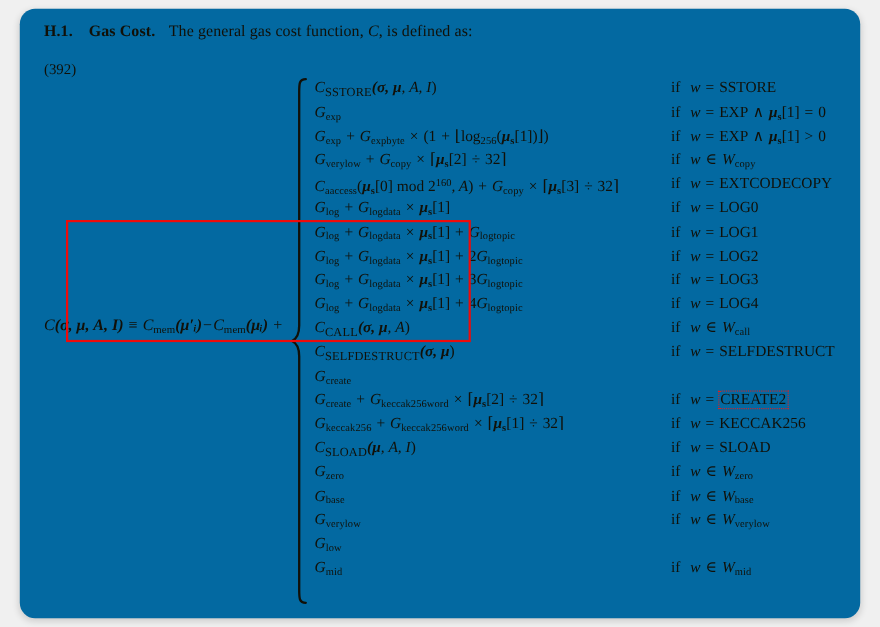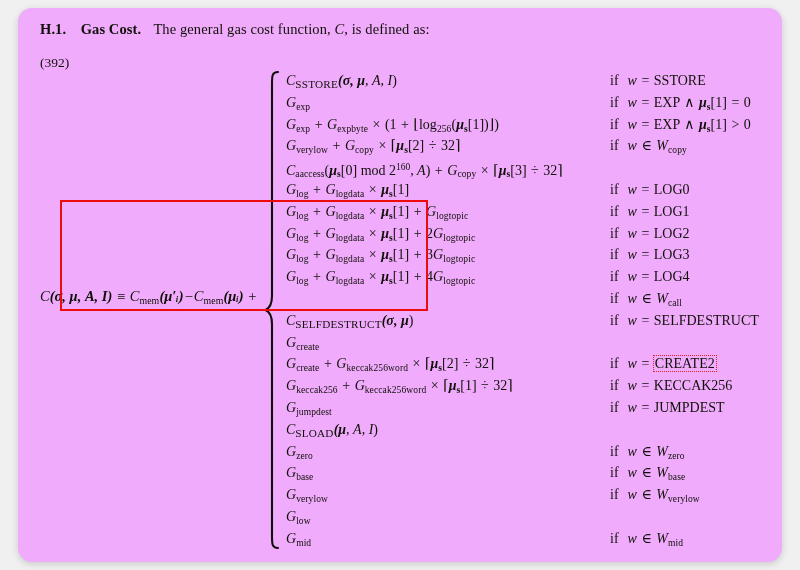--- a/index.html
+++ b/index.html
@@ -12,21 +12,21 @@
     height: 570px;
     font-family: "Liberation Serif", "DejaVu Serif", serif;
     overflow: hidden;
   }
   #page-card {
     position: absolute;
     left: 18px;
     top: 8px;
     width: 764px;
     height: 554px;
-    background: #f0abfc;
+    background: #0369a1;
     border-radius: 14px;
     box-shadow: 0 2px 7px rgba(0,0,0,0.16);
     overflow: hidden;
   }
 
   
   #heading {
     position: absolute;
     left: 22px;
     top: 13px;
@@ -188,20 +188,21 @@
         <div class="row">
           <span class="expr"><span class="mi">G</span><span class="sub">exp</span> <span class="op">+</span> <span class="mi">G</span><span class="sub">expbyte</span> <span class="op">×</span> (1 <span class="op">+</span> ⌊log<span class="sub">256</span>(<span class="mb">μ</span><span class="sub" style="font-weight:bold">s</span>[1])⌋)</span>
           <span class="cond"><span class="ifw up">if</span><span class="mi">w</span> <span class="op">=</span> <span>EXP</span> <span class="op">∧</span> <span class="mb">μ</span><span class="sub" style="font-weight:bold">s</span>[1] <span class="op">&gt;</span> 0</span>
         </div>
         <div class="row">
           <span class="expr"><span class="mi">G</span><span class="sub">verylow</span> <span class="op">+</span> <span class="mi">G</span><span class="sub">copy</span> <span class="op">×</span> ⌈<span class="mb">μ</span><span class="sub" style="font-weight:bold">s</span>[2] <span class="op">÷</span> 32⌉</span>
           <span class="cond"><span class="ifw up">if</span><span class="mi">w</span> <span class="op">∈</span> <span class="mi">W</span><span class="sub">copy</span></span>
         </div>
         <div class="row">
           <span class="expr"><span class="mi">C</span><span class="sub">aaccess</span>(<span class="mb">μ</span><span class="sub" style="font-weight:bold">s</span>[0] mod 2<span class="sup">160</span><span class="mi">, A</span>) <span class="op">+</span> <span class="mi">G</span><span class="sub">copy</span> <span class="op">×</span> ⌈<span class="mb">μ</span><span class="sub" style="font-weight:bold">s</span>[3] <span class="op">÷</span> 32⌉</span>
+          <span class="cond"><span class="ifw up">if</span><span class="mi">w</span> <span class="op">=</span> <span>EXTCODECOPY</span></span>
         </div>
         <div class="row">
           <span class="expr"><span class="mi">G</span><span class="sub">log</span> <span class="op">+</span> <span class="mi">G</span><span class="sub">logdata</span> <span class="op">×</span> <span class="mb">μ</span><span class="sub" style="font-weight:bold">s</span>[1]</span>
           <span class="cond"><span class="ifw up">if</span><span class="mi">w</span> <span class="op">=</span> <span>LOG0</span></span>
         </div>
         <div class="row">
           <span class="expr"><span class="mi">G</span><span class="sub">log</span> <span class="op">+</span> <span class="mi">G</span><span class="sub">logdata</span> <span class="op">×</span> <span class="mb">μ</span><span class="sub" style="font-weight:bold">s</span>[1] <span class="op">+</span> <span class="mi">G</span><span class="sub">logtopic</span></span>
           <span class="cond"><span class="ifw up">if</span><span class="mi">w</span> <span class="op">=</span> <span>LOG1</span></span>
         </div>
         <div class="row">
@@ -210,43 +211,41 @@
         </div>
         <div class="row">
           <span class="expr"><span class="mi">G</span><span class="sub">log</span> <span class="op">+</span> <span class="mi">G</span><span class="sub">logdata</span> <span class="op">×</span> <span class="mb">μ</span><span class="sub" style="font-weight:bold">s</span>[1] <span class="op">+</span> 3<span class="mi">G</span><span class="sub">logtopic</span></span>
           <span class="cond"><span class="ifw up">if</span><span class="mi">w</span> <span class="op">=</span> <span>LOG3</span></span>
         </div>
         <div class="row">
           <span class="expr"><span class="mi">G</span><span class="sub">log</span> <span class="op">+</span> <span class="mi">G</span><span class="sub">logdata</span> <span class="op">×</span> <span class="mb">μ</span><span class="sub" style="font-weight:bold">s</span>[1] <span class="op">+</span> 4<span class="mi">G</span><span class="sub">logtopic</span></span>
           <span class="cond"><span class="ifw up">if</span><span class="mi">w</span> <span class="op">=</span> <span>LOG4</span></span>
         </div>
         <div class="row">
+          <span class="expr"><span class="mi">C</span><span class="sc sub">CALL</span><span class="mb">(σ, μ</span><span class="mi">, A</span>)</span>
           <span class="cond"><span class="ifw up">if</span><span class="mi">w</span> <span class="op">∈</span> <span class="mi">W</span><span class="sub">call</span></span>
         </div>
         <div class="row">
           <span class="expr"><span class="mi">C</span><span class="sc sub">SELFDESTRUCT</span><span class="mb">(σ, μ</span>)</span>
           <span class="cond"><span class="ifw up">if</span><span class="mi">w</span> <span class="op">=</span> <span>SELFDESTRUCT</span></span>
         </div>
         <div class="row">
           <span class="expr"><span class="mi">G</span><span class="sub">create</span></span>
         </div>
         <div class="row">
           <span class="expr"><span class="mi">G</span><span class="sub">create</span> <span class="op">+</span> <span class="mi">G</span><span class="sub">keccak256word</span> <span class="op">×</span> ⌈<span class="mb">μ</span><span class="sub" style="font-weight:bold">s</span>[2] <span class="op">÷</span> 32⌉</span>
           <span class="cond"><span class="ifw up">if</span><span class="mi">w</span> <span class="op">=</span> <span class="linkbox">CREATE2</span></span>
         </div>
         <div class="row">
           <span class="expr"><span class="mi">G</span><span class="sub">keccak256</span> <span class="op">+</span> <span class="mi">G</span><span class="sub">keccak256word</span> <span class="op">×</span> ⌈<span class="mb">μ</span><span class="sub" style="font-weight:bold">s</span>[1] <span class="op">÷</span> 32⌉</span>
           <span class="cond"><span class="ifw up">if</span><span class="mi">w</span> <span class="op">=</span> <span>KECCAK256</span></span>
         </div>
         <div class="row">
-          <span class="expr"><span class="mi">G</span><span class="sub">jumpdest</span></span>
-          <span class="cond"><span class="ifw up">if</span><span class="mi">w</span> <span class="op">=</span> <span>JUMPDEST</span></span>
-        </div>
-        <div class="row">
           <span class="expr"><span class="mi">C</span><span class="sc sub">SLOAD</span><span class="mb">(μ</span><span class="mi">, A, I</span>)</span>
+          <span class="cond"><span class="ifw up">if</span><span class="mi">w</span> <span class="op">=</span> <span>SLOAD</span></span>
         </div>
         <div class="row">
           <span class="expr"><span class="mi">G</span><span class="sub">zero</span></span>
           <span class="cond"><span class="ifw up">if</span><span class="mi">w</span> <span class="op">∈</span> <span class="mi">W</span><span class="sub">zero</span></span>
         </div>
         <div class="row">
           <span class="expr"><span class="mi">G</span><span class="sub">base</span></span>
           <span class="cond"><span class="ifw up">if</span><span class="mi">w</span> <span class="op">∈</span> <span class="mi">W</span><span class="sub">base</span></span>
         </div>
         <div class="row">

